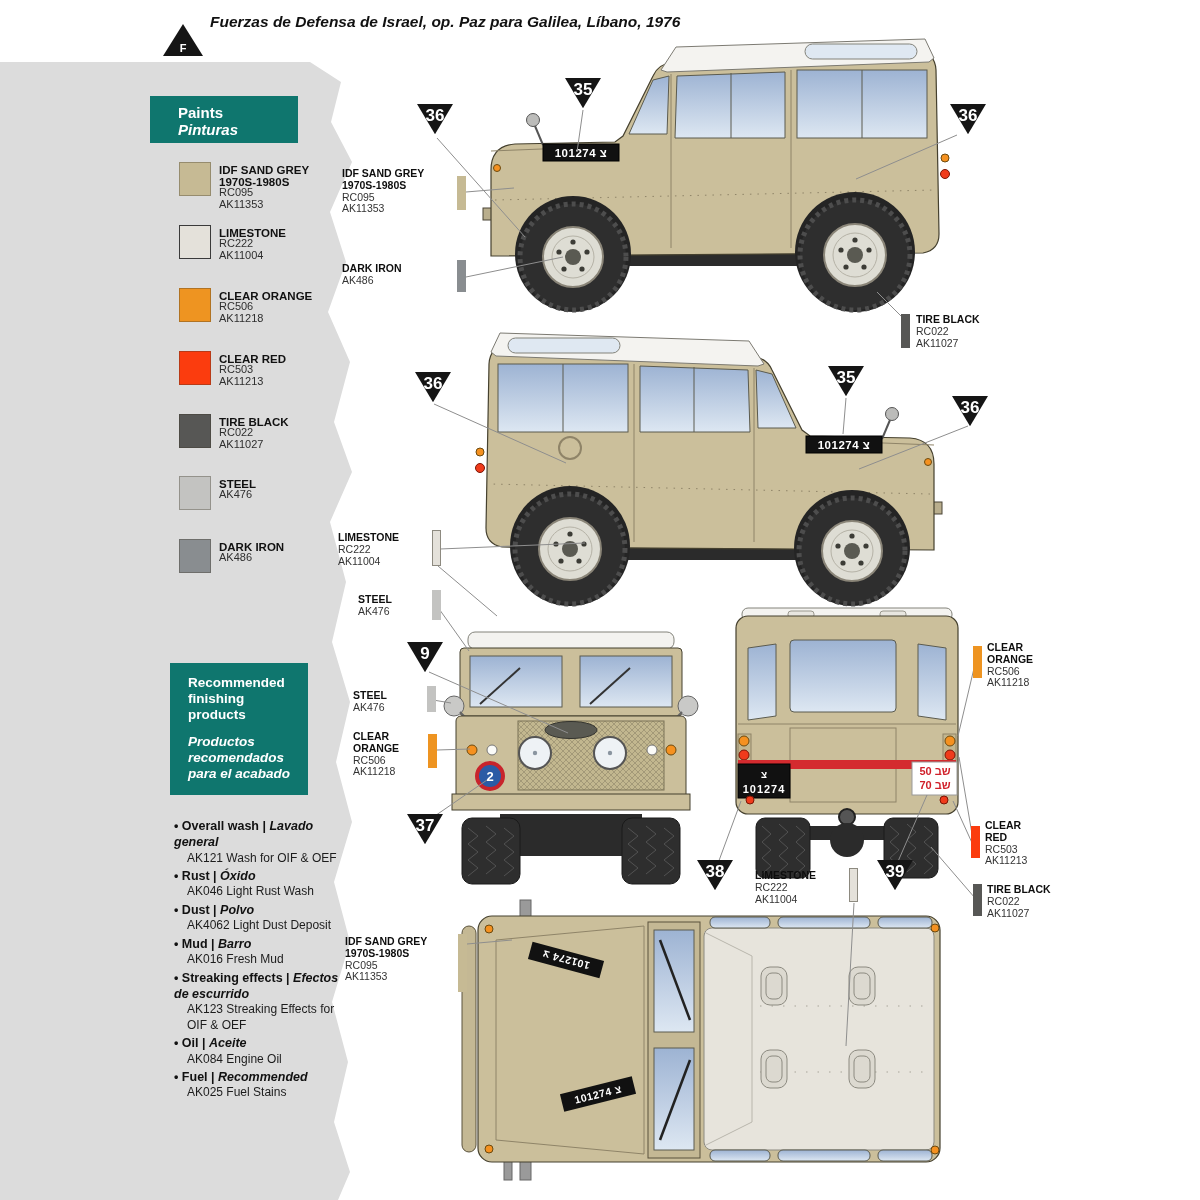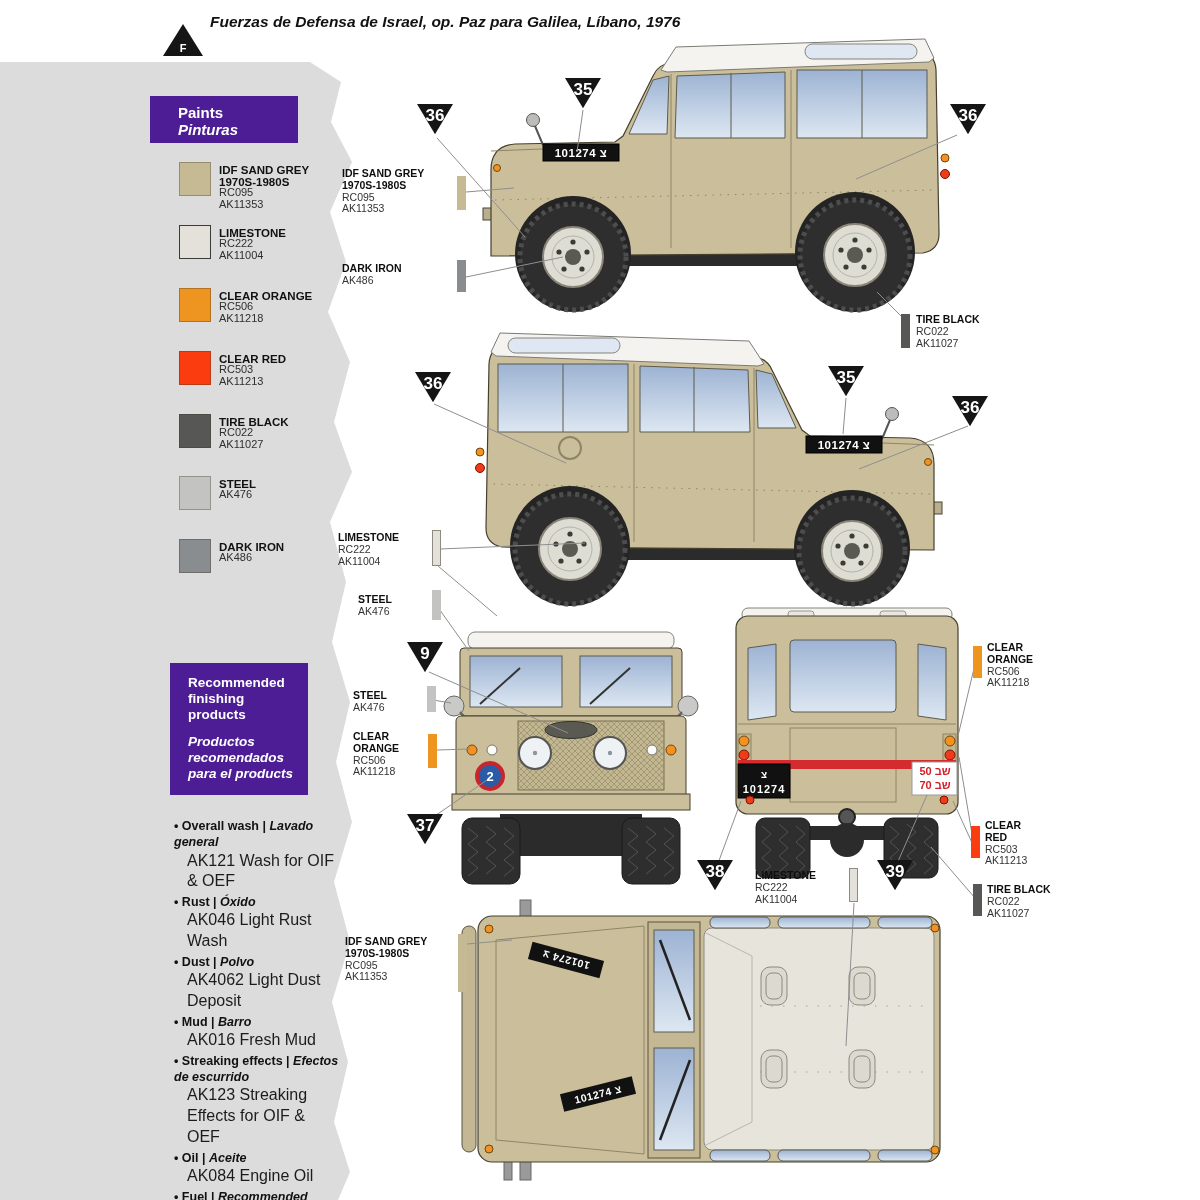--- a/index.html
+++ b/index.html
@@ -11,34 +11,34 @@
     328px 312px,350px 362px,334px 422px,352px 472px,330px 522px,346px 582px,332px 642px,350px 702px,
     336px 762px,352px 822px,334px 882px,350px 942px,332px 1002px,348px 1062px,334px 1122px,350px 1172px,338px 1200px,0 1200px);}
   .hdr-title{position:absolute;left:210px;top:12px;width:480px;font-size:15.5px;font-weight:700;line-height:1.25;}
   .hdr-es{font-style:italic;}
   .tri-up{position:absolute;width:40px;height:32px;background:#151515;
     clip-path:polygon(50% 0,100% 100%,0 100%);color:#fff;font-weight:700;font-size:11px;
     display:flex;align-items:flex-end;justify-content:center;padding-bottom:2px;box-sizing:border-box;}
   .tri-dn{position:absolute;width:36px;height:33px;background:#151515;
     clip-path:polygon(0 0,100% 0,50% 92%);color:#fff;font-weight:700;font-size:17px;
     text-align:center;padding-top:2px;box-sizing:border-box;z-index:6;}
-  .obox{position:absolute;background:#4c1d95;color:#fff;box-sizing:border-box;}
+  .obox{position:absolute;background:#0f766e;color:#fff;box-sizing:border-box;}
   .obox .t1{font-weight:700;}
   .obox .t2{font-weight:700;font-style:italic;}
   
   .srow{position:absolute;left:179px;width:170px;}
   .sw{position:absolute;left:0;top:2px;width:32px;height:34px;border:1px solid rgba(60,55,40,.35);box-sizing:border-box;}
   .srow.b2 .sw{border:1.5px solid #3a3a3a;}
   .sname{position:absolute;left:40px;top:4px;width:130px;font-size:11.5px;font-weight:700;line-height:1.05;}
   .scode{position:absolute;left:40px;font-size:11px;color:#2e2e2e;line-height:1.1;}
   
   #finlist{position:absolute;left:174px;top:818px;width:166px;font-size:12.5px;line-height:1.3;}
   .fin-lab{font-weight:700;}
   .fin-es{font-weight:700;font-style:italic;}
-  .fin-prod{font-weight:400;font-size:16px;margin-left:13px;margin-bottom:2px;color:#1c1c1c;}
+  .fin-prod{font-weight:400;font-size:12px;margin-left:13px;margin-bottom:2px;color:#1c1c1c;}
   
   .co{position:absolute;font-size:10.5px;line-height:1.12;color:#0e0e0e;z-index:6;}
   .co .nm{font-weight:700;}
   .co .cd{color:#333;}
   .co.ra{text-align:left;}
   .cbar{position:absolute;width:9px;z-index:6;}
   svg text{font-family:"Liberation Sans","DejaVu Sans",sans-serif;}
   .veh{position:absolute;z-index:3;}
   #lines{position:absolute;left:0;top:0;z-index:5;pointer-events:none;}
 </style>
@@ -97,21 +97,21 @@
     <div class="scode" style="top:14px;">AK476</div>
   </div>
   <div class="srow" style="top:537px;">
     <div class="sw" style="background: rgb(137, 141, 144);"></div>
     <div class="sname">DARK IRON</div>
     <div class="scode" style="top:14px;">AK486</div>
   </div>
 
   <div class="obox" style="left:170px;top:663px;width:138px;height:132px;padding:12px 0 0 18px;font-size:13.5px;line-height:1.2;">
     <div class="t1" style="width:110px;">Recommended finishing products</div>
-    <div class="t2" style="width:115px;margin-top:10px;">Productos recomendados para el products</div>
+    <div class="t2" style="width:115px;margin-top:10px;">Productos recomendados para el acabado</div>
   </div>
 
   <div id="finlist">
     <div>
       <span class="fin-lab">• <span>Overall wash |</span></span> <span class="fin-es">Lavado general</span>
       <div class="fin-prod">AK121 Wash for OIF &amp; OEF</div>
     </div>
     <div>
       <span class="fin-lab">• <span>Rust |</span></span> <span class="fin-es">Óxido</span>
       <div class="fin-prod">AK046 Light Rust Wash</div>

